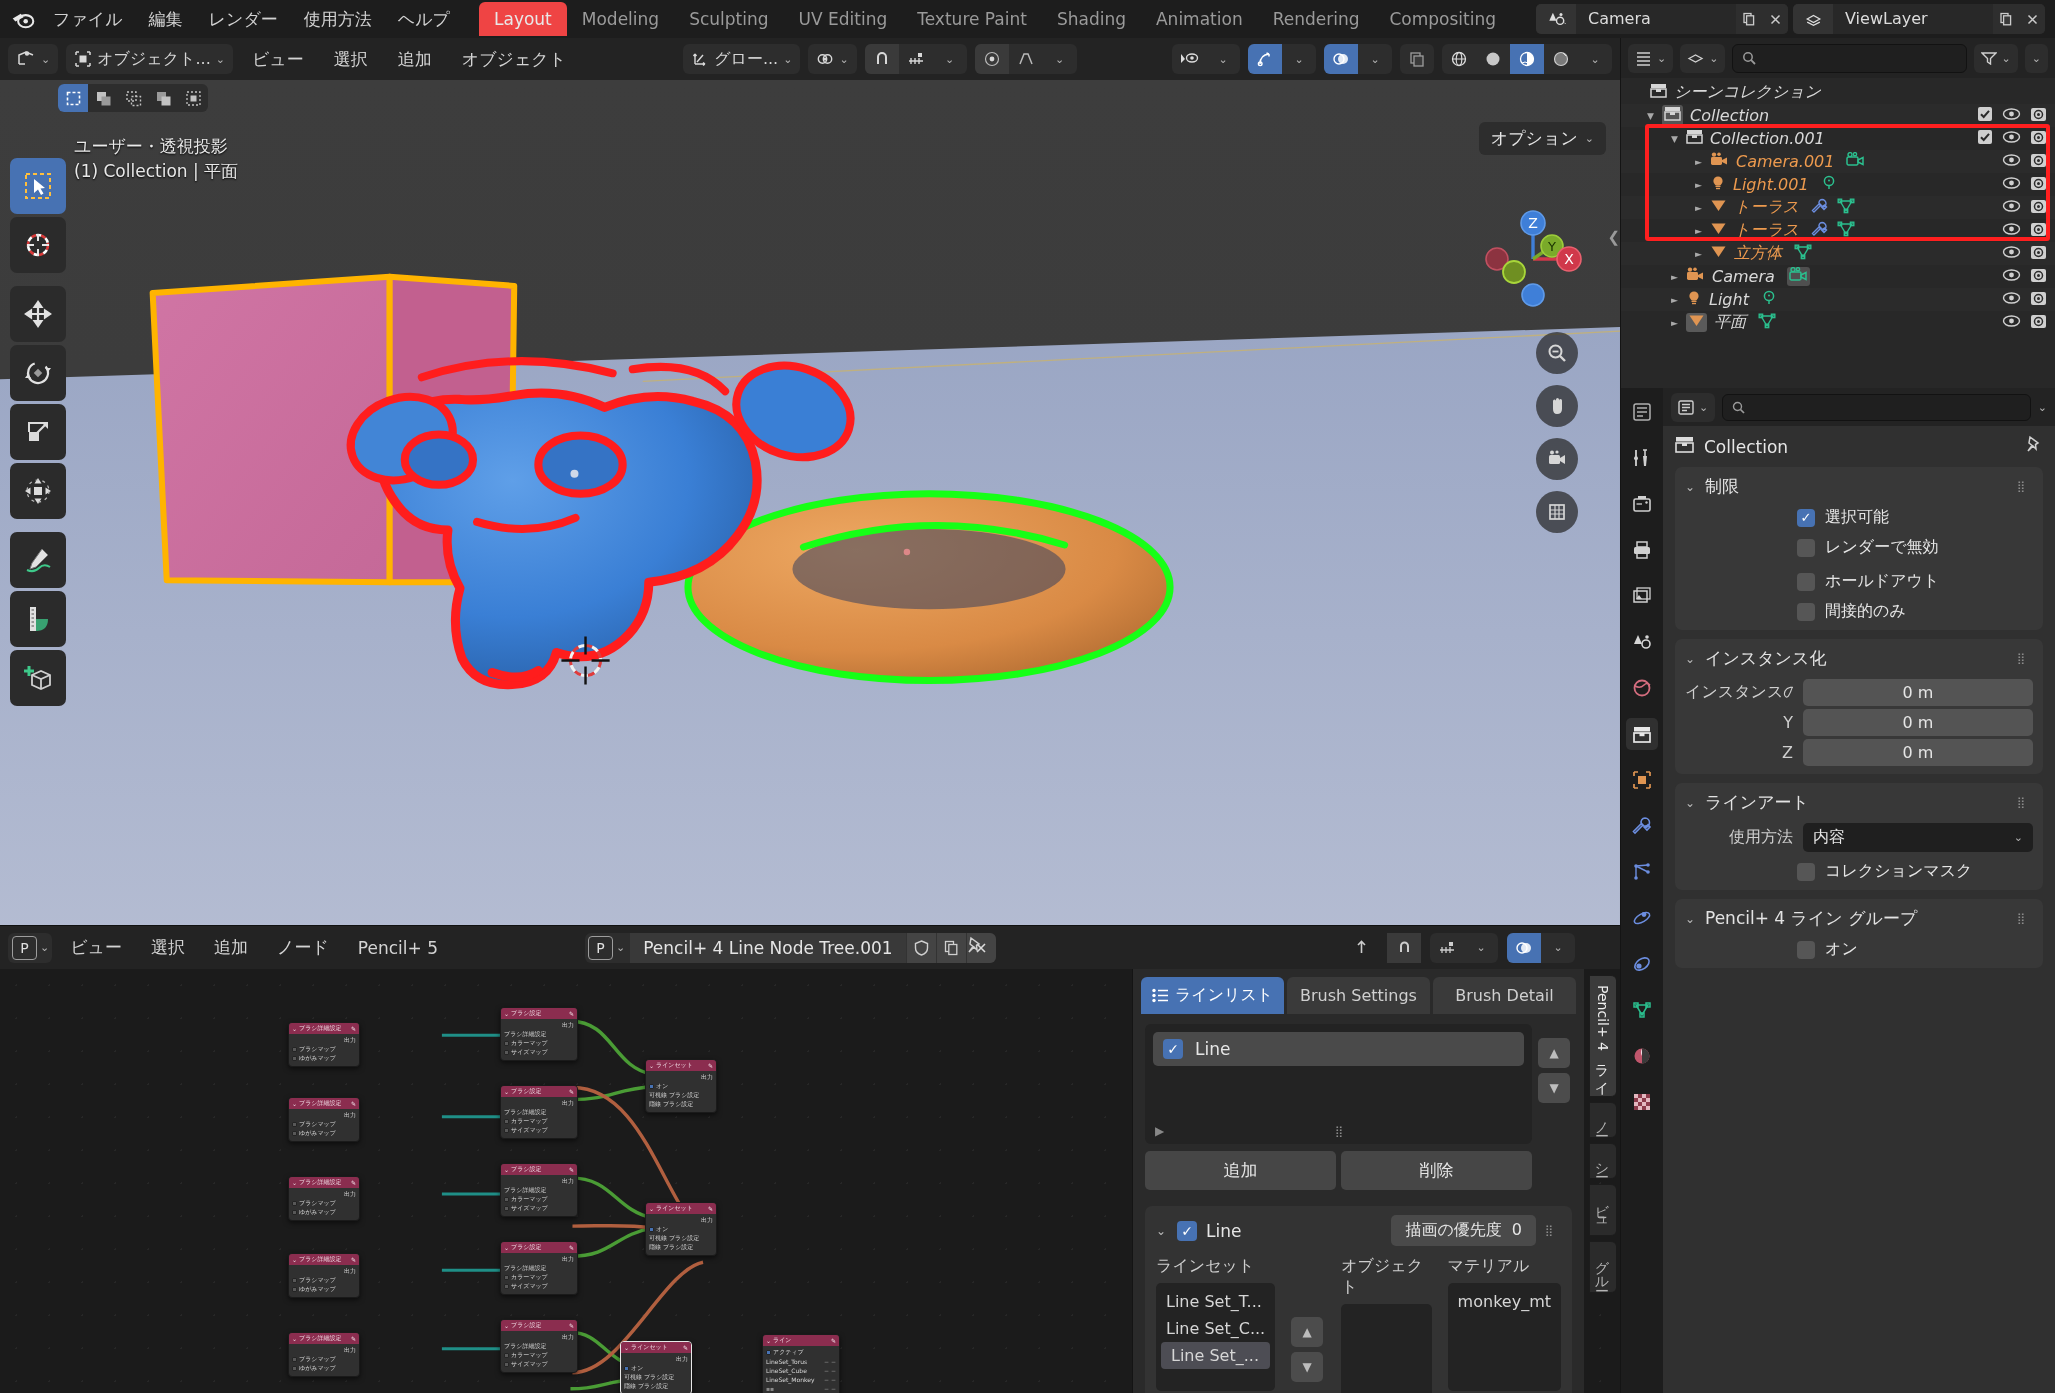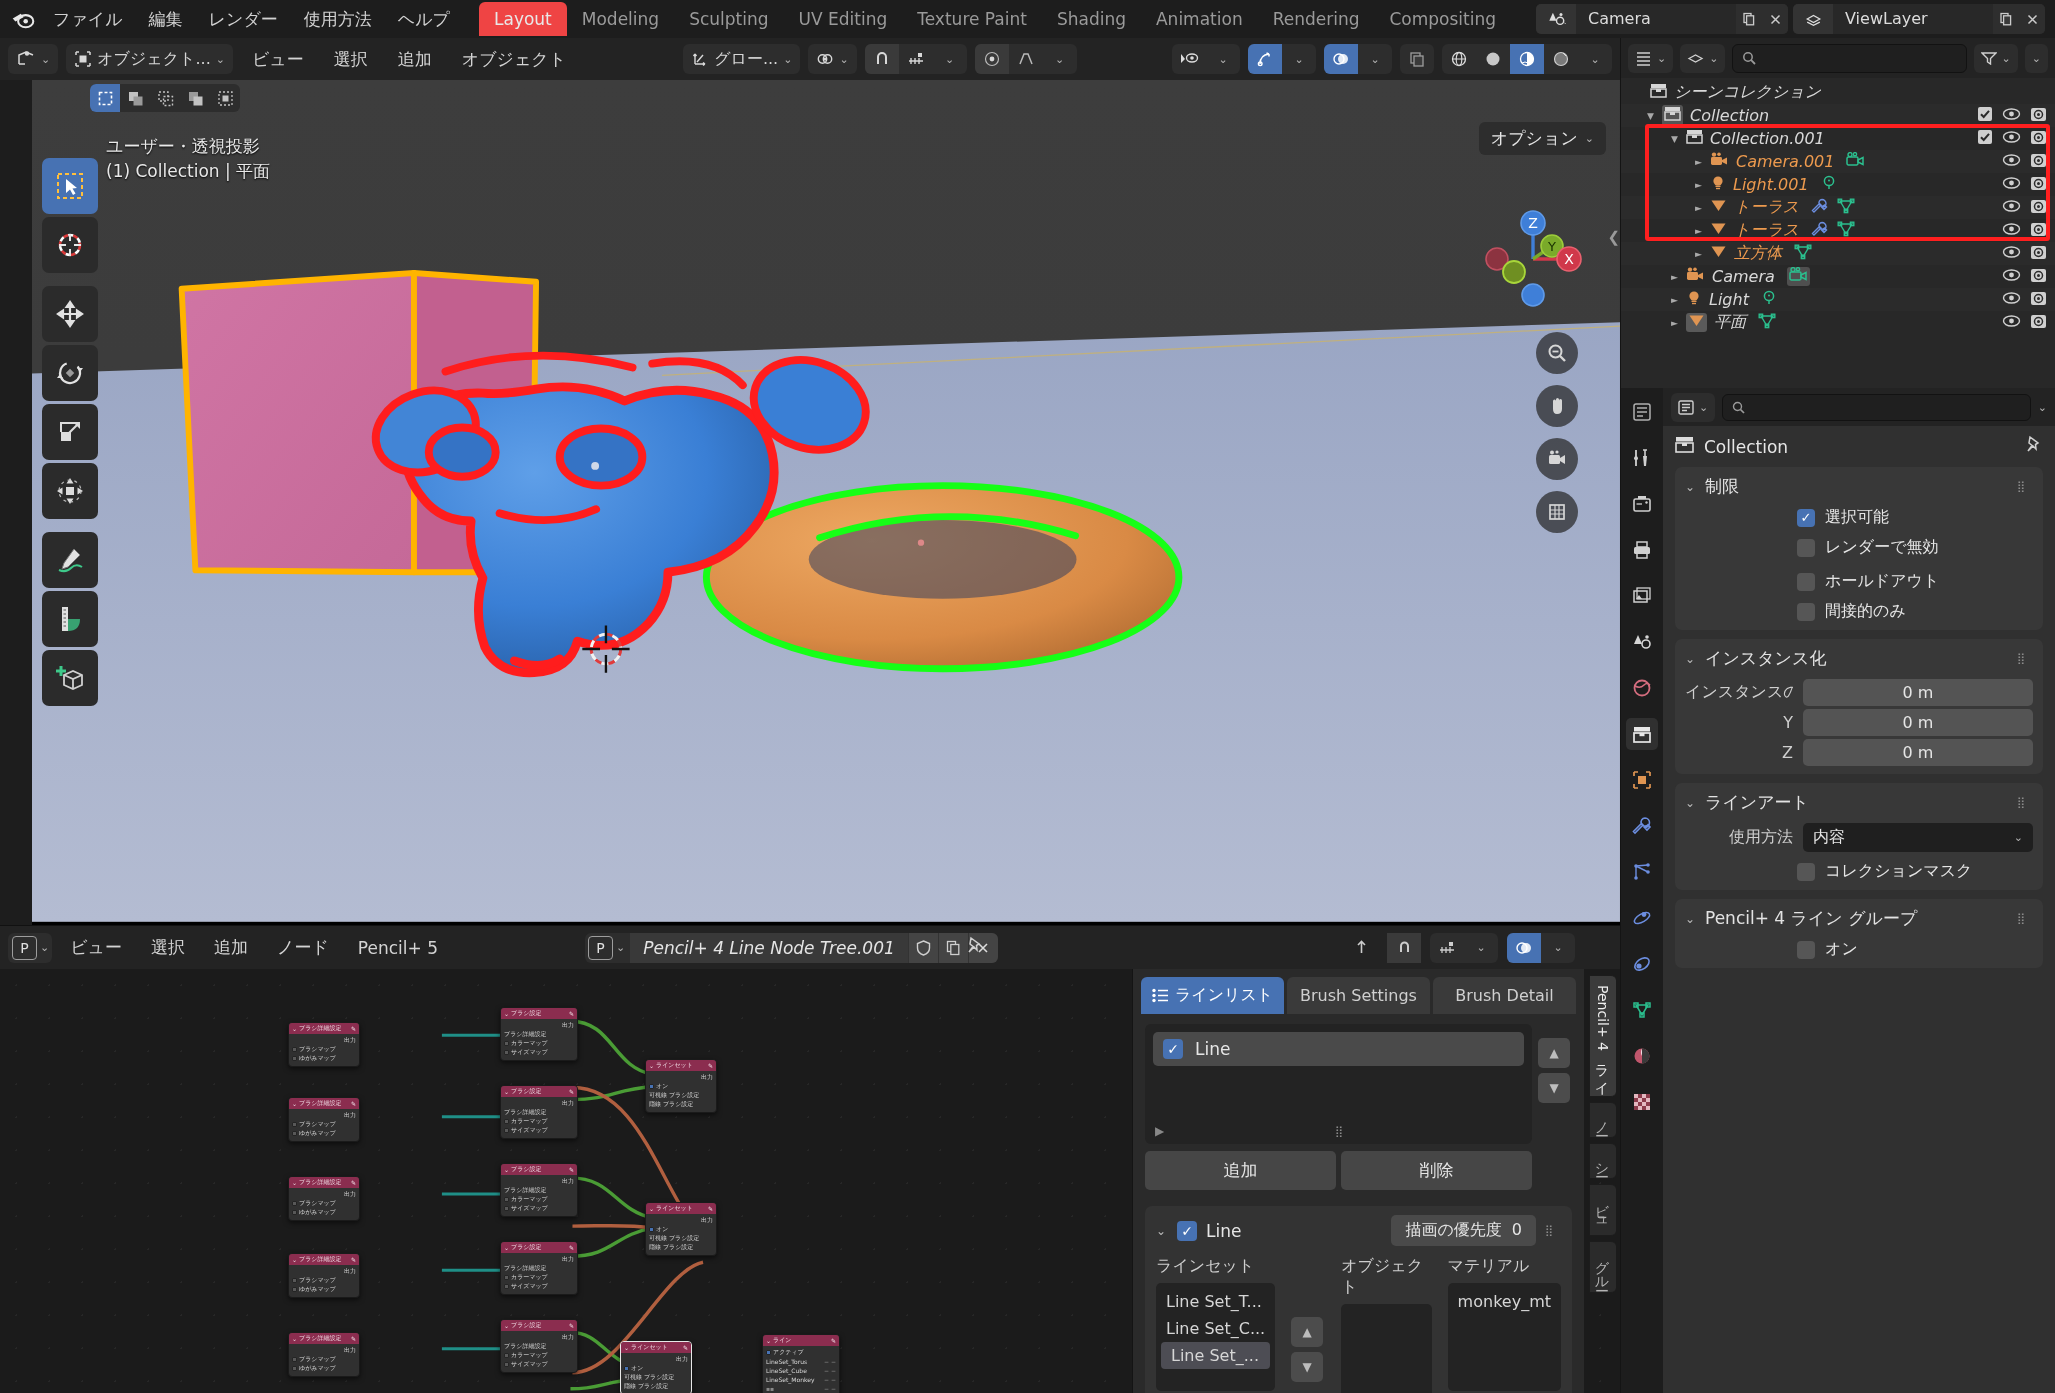--- a/index.html
+++ b/index.html
@@ -33,42 +33,42 @@
   .vp-header{ height:42px; background:#232323; display:flex; align-items:center; padding:0 8px; gap:8px; flex:0 0 42px;}
   .hbtn{ background:#2d2d2d; border-radius:6px; height:30px; display:flex; align-items:center; padding:0 8px; gap:5px; color:#d6d6d6; font-size:16px;}
   .hbtn-group{ display:flex; background:#2d2d2d; border-radius:6px; overflow:hidden; height:30px;}
   .hb{ width:34px; height:30px; display:flex; align-items:center; justify-content:center;}
   .hb.on{ background:#4772b3;}
   .hb.sel{ background:#3a3a3a;}
   .chev{ font-size:11px; color:#b5b5b5;}
   .vpmenu{ padding:4px 11px; font-size:17px; color:#d4d4d4; border-radius:4px;}
 
   
-  .viewport{ position:relative; flex:1; overflow:hidden; background:#000000;margin-left:32px;}
+  .viewport{ position:relative; flex:1; overflow:hidden; background:#7f1d1d;}
   .vp-scene{ position:absolute; inset:0;}
   .mode-row{ position:absolute; left:58px; top:4px; display:flex; background:#2d2d2d; border-radius:6px; overflow:hidden; height:28px; z-index:6;}
   .mode-row .hb{ width:30px; height:28px;}
   .vp-text{ position:absolute; left:74px; top:54px; font-size:17px; color:#e9e9e9; line-height:1.45; text-shadow:0 1px 2px #000; z-index:5;}
   .options-btn{ position:absolute; right:14px; top:42px; background:#2d2d2d; border-radius:6px; padding:5px 12px; display:flex; align-items:center; gap:7px; font-size:17px; z-index:6;}
   .toolbar{ position:absolute; left:10px; top:78px; width:56px; display:flex; flex-direction:column; gap:3px; z-index:6;}
   .tool{ width:56px; height:56px; background:#2b2b2b; border-radius:7px; display:flex; align-items:center; justify-content:center;}
   .tool.act{ background:#4772b3;}
   .tool-sep{ height:7px;}
   .gizmo{ position:absolute; right:28px; top:120px; width:118px; height:118px; z-index:6;}
   .vp-nav{ position:absolute; right:42px; top:252px; display:flex; flex-direction:column; gap:11px; z-index:6;}
   .navb{ width:42px; height:42px; border-radius:50%; background:rgba(40,40,40,0.72); display:flex; align-items:center; justify-content:center;}
 
   
   .node-area{ height:468px; flex:0 0 468px; display:flex; flex-direction:column; background:#1a1a1a; border-top:1px solid #111;}
   .node-header{ height:43px; background:#232323; display:flex; align-items:center; padding:0 8px; gap:7px; flex:0 0 43px;}
   .idbtn{ display:flex; align-items:center; background:#2d2d2d; border-radius:6px; height:30px; padding:0 3px 0 4px; gap:3px;}
   .pico{ width:25px; height:24px; border:1px solid #9d9d9d; border-radius:4px; display:flex; align-items:center; justify-content:center; font-size:14px; color:#e0e0e0;}
   .nametag{ display:flex; align-items:center; height:30px; border-radius:6px; overflow:hidden; background:#2d2d2d;}
   .nametag .pico{ margin:0 3px;}
-  .nametag .nm{ background:#393939; padding:0 13px; height:30px; line-height:30px; font-size:17px; color:#e4e4e4; min-width:250px;font-style:italic;}
+  .nametag .nm{ background:#393939; padding:0 13px; height:30px; line-height:30px; font-size:17px; color:#e4e4e4; min-width:250px;}
   .nametag .ib{ width:30px; height:30px; background:#444; display:flex; align-items:center; justify-content:center; border-left:1px solid #333;}
   .node-canvas{ flex:1; position:relative; overflow:hidden; background:#1b1b1b;}
   .ngrid{ position:absolute; inset:0; background-image:radial-gradient(#272727 1px, transparent 1px); background-size:33px 33px;}
   .node{ position:absolute; background:#303030; border:1px solid #1a1a1a; border-radius:4px; font-size:6px; color:#d9d9d9; box-shadow:0 2px 5px rgba(0,0,0,.55); overflow:hidden;}
   .node.sel{ border:1px solid #e8e8e8;}
   .nhead{ background:#8b2d4f; height:11px; display:flex; align-items:center; padding:0 3px; gap:2px; font-size:6px; color:#f0dde5;}
   .nbody{ padding:2px 3px 3px;}
   .nrow{ display:flex; align-items:center; gap:2px; height:9px; font-size:6px; white-space:nowrap;}
   .nrow.r{ justify-content:flex-end;}
   .cbx{ width:5px; height:5px; background:#585858; border:1px solid #242424; border-radius:1px; display:inline-block;}

